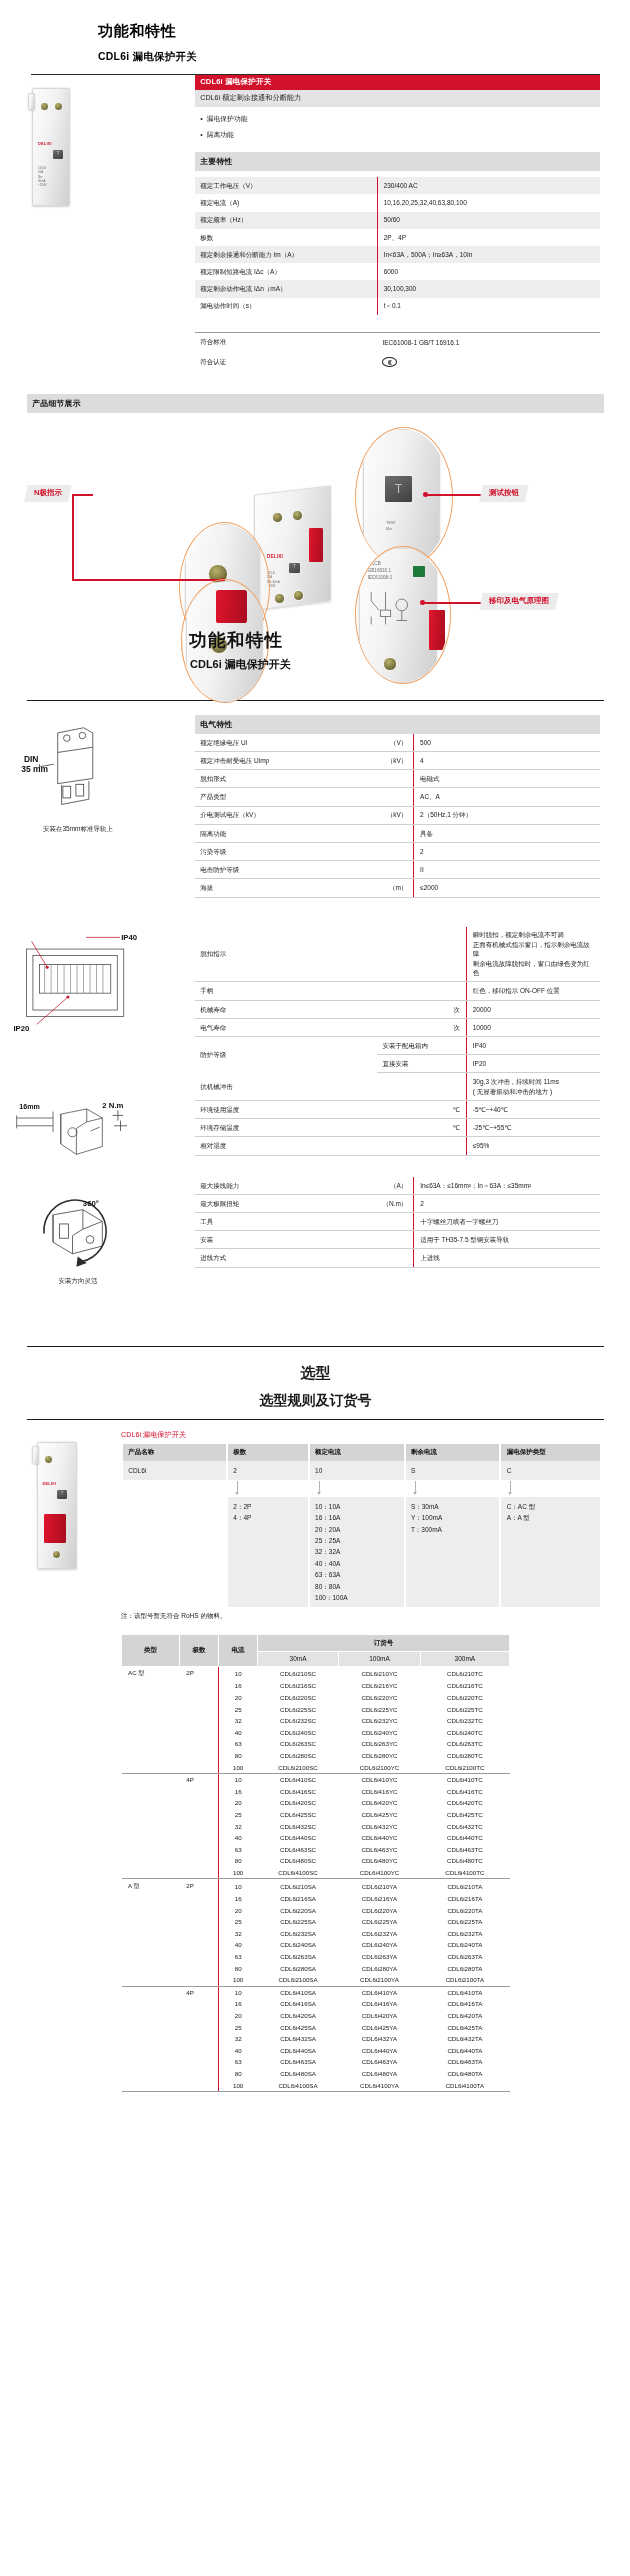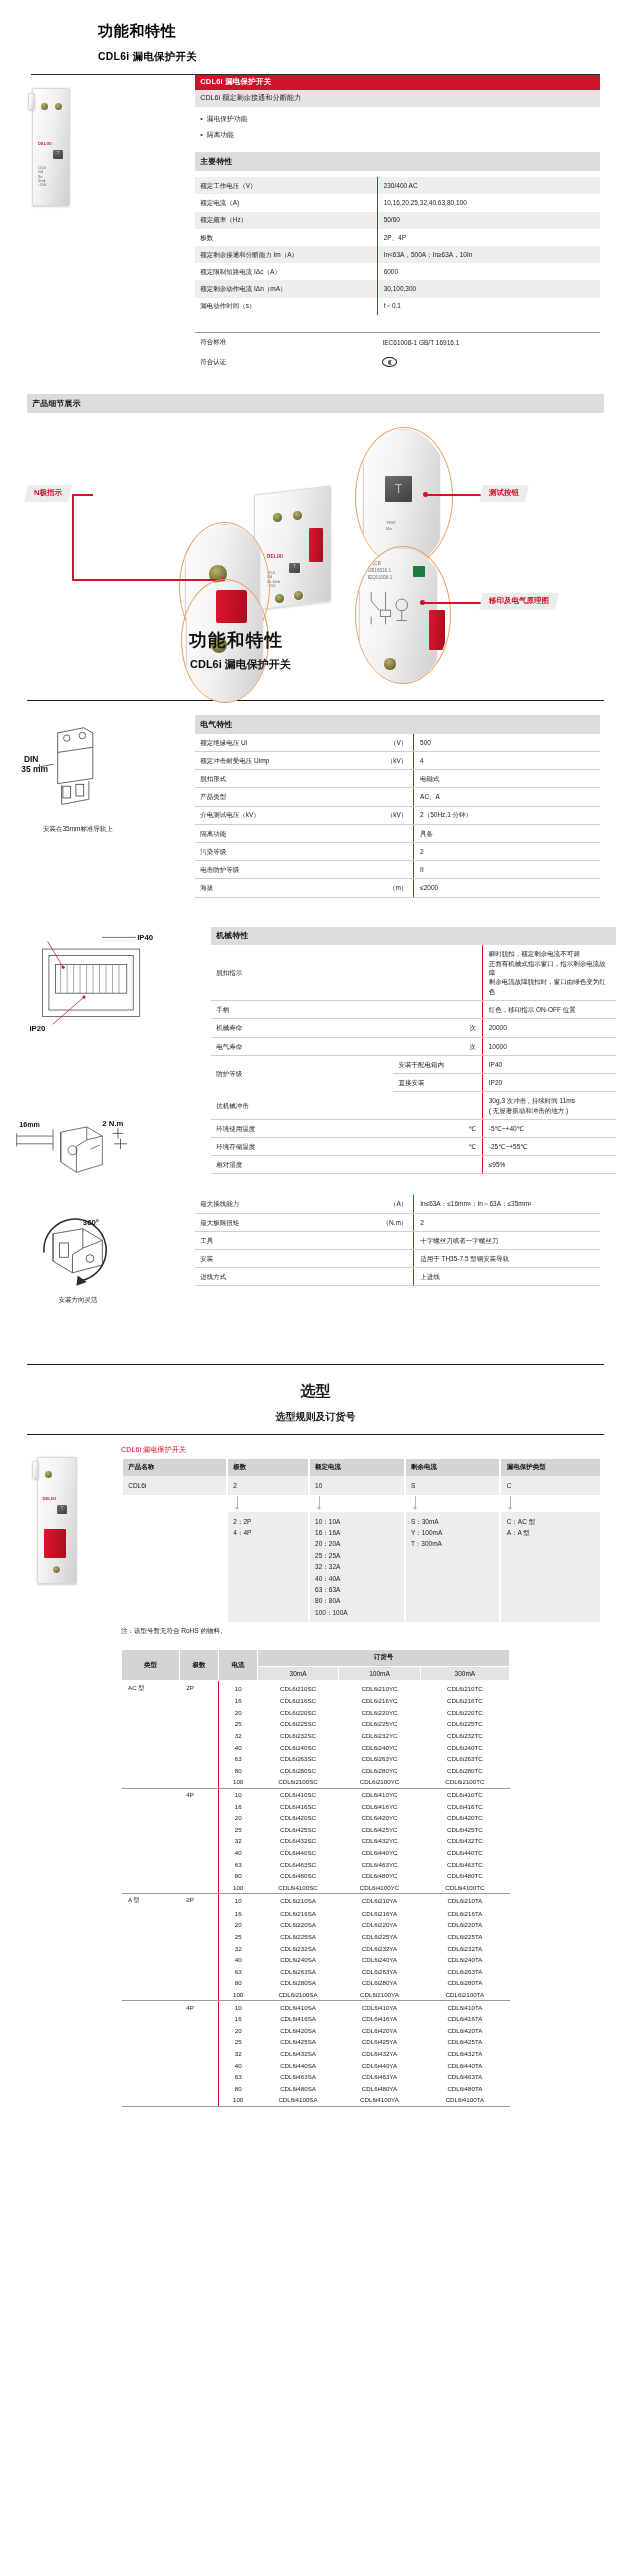--- a/index.html
+++ b/index.html
@@ -126,21 +126,21 @@
     font-weight: bold; text-align: left;
   }
 
   
   .side { position: absolute; left: 0; width: 156px; text-align: center; }
   .side-cap { font-size: 6.5px; color: #1a1a1a; margin-top: 3.9px; }
 
   
   .sel-hdr { text-align: center; padding: 17px 0 6.5px; }
   .sel-title { font-size: 15px; font-weight: bold; margin-bottom: 9px; }
-  .sel-sub { font-size: 10px; font-weight: bold; margin-bottom: 2.6px; }
+  .sel-sub { font-size: 14px; font-weight: bold; margin-bottom: 2.6px; }
 
   .model-red { color: #d2112b; font-size: 7.2px; font-weight: normal; margin-bottom: 3.9px; }
   table.model { border-collapse: separate; border-spacing: 2.6px 0; width: 100%; }
   table.model th {
     background: #d4d4d4; font-size: 6.5px; font-weight: bold;
     text-align: left; padding: 3.9px 5.2px; color:#111;
   }
   table.model td {
     background: #ededed; font-size: 6.5px; text-align: left;
     padding: 3.9px 5.2px; vertical-align: top; line-height: 1.75;
@@ -419,21 +419,21 @@
           <td class="u">（m）</td>
           <td class="v">≤2000</td>
         </tr>
       </tbody>
         </table>
     </div>
   </div>
 
   <div style="height:29px;"></div>
 
-  <div style="position:relative;margin-left:16px;">
+  <div style="position:relative;">
 
     <div class="side" style="top:0;">
       <svg width="140" height="120" viewBox="0 0 215 185">
         <g stroke="#c21a2b" stroke-width="1.2" fill="none">
           <path d="M120 16 L172 16"></path>
         </g>
         <text x="174" y="20" font-family="Liberation Sans, sans-serif" font-size="12" font-weight="bold" fill="#111">IP40</text>
         <g stroke="#3b3b3b" stroke-width="1.1" fill="none">
           <rect x="28" y="34" width="150" height="104"></rect>
           <rect x="38" y="44" width="130" height="84"></rect>
@@ -450,21 +450,20 @@
         <circle cx="60" cy="62" r="2.4" fill="#c21a2b" stroke="none"></circle>
         <g stroke="#c21a2b" stroke-width="1.2" fill="none">
           <path d="M92 108 L44 150"></path>
         </g>
         <circle cx="92" cy="108" r="2.4" fill="#c21a2b" stroke="none"></circle>
         <text x="8" y="160" font-family="Liberation Sans, sans-serif" font-size="12" font-weight="bold" fill="#111">IP20</text>
       </svg>
     </div>
 
     <div style="margin-left:195px;width:405px;">
-      <div class="sec-head">机械特性</div>
       <table class="spec">
         <tbody>
             <tr class="line">
           <td class="k">脱扣指示</td>
           <td class="u"></td>
           <td class="v" style="white-space:pre-line;">瞬时脱扣，额定剩余电流不可调
 正面有机械式指示窗口，指示剩余电流故障
 剩余电流故障脱扣时，窗口由绿色变为红色</td>
         </tr>
         <tr class="line">

